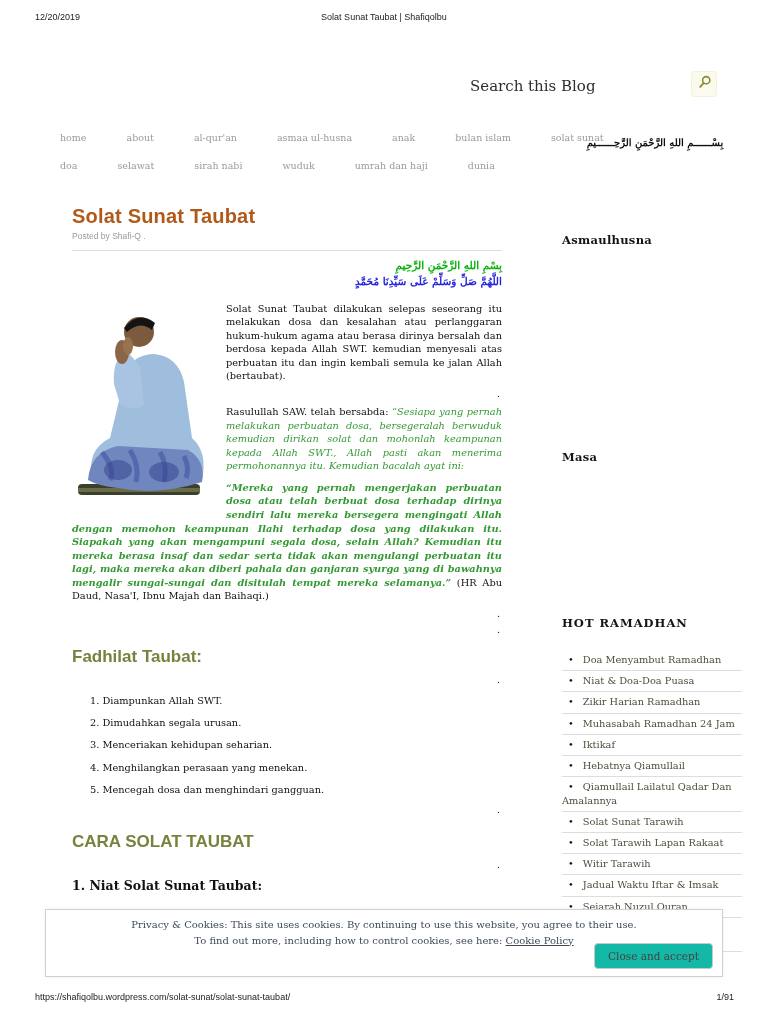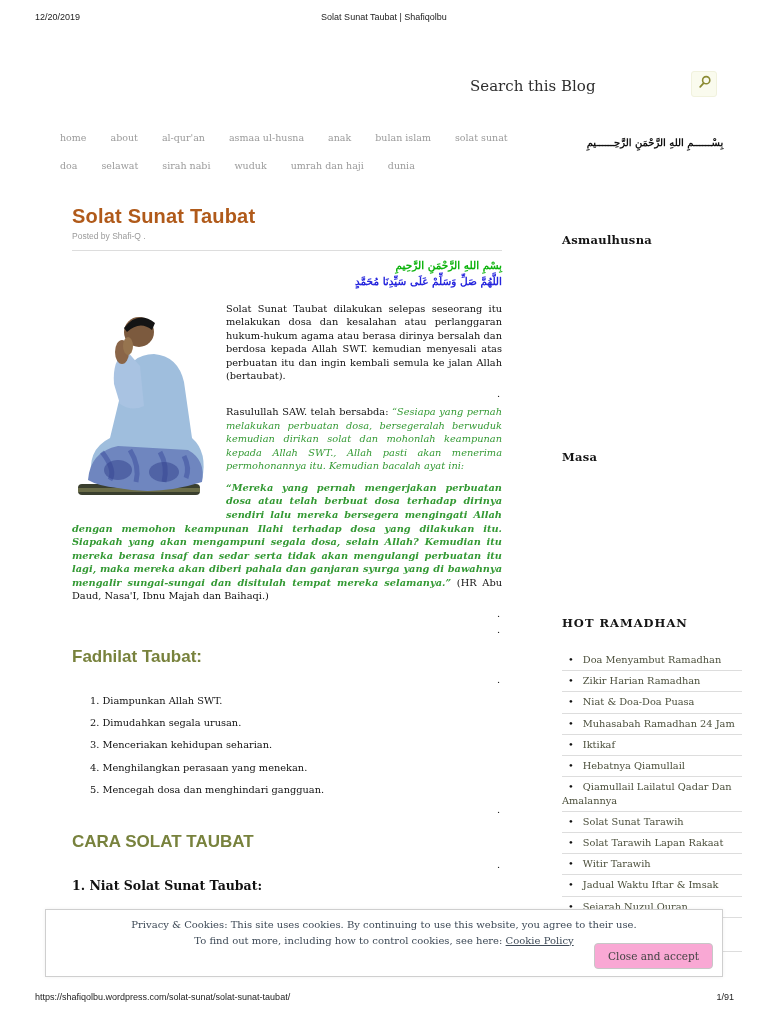--- a/index.html
+++ b/index.html
@@ -28,21 +28,21 @@
     color:#222; letter-spacing:.6px; margin-top:5px; }
   .search-label { position:absolute; left:418px; top:20px; font-size:15px; color:#2e2e2e;
     width:160px; cursor:text; }
   .search-btn { position:absolute; right:11px; top:14px; width:26px; height:26px;
     background:#fafbee; border:1px solid #f1f2dd; border-radius:3px; cursor:pointer;
     display:flex; align-items:center; justify-content:center; }
 
   
   .nav { position:absolute; top:132px; left:60px; width:480px;
     font-size:9.5px; color:#9b9b9b; }
-  .nav-row { display:flex; gap:24px; flex-wrap:nowrap; margin-bottom:17px; }
+  .nav-row { display:flex; gap:40px; flex-wrap:nowrap; margin-bottom:17px; }
   .nav-link { color:#9b9b9b; cursor:pointer; white-space:nowrap; }
   .bismillah-top { position:absolute; top:137px; left:563px; width:184px;
     text-align:center; font-size:10px; color:#111; font-weight:bold; direction:rtl; }
 
   
   .main { position:absolute; top:205px; left:72px; width:430px; }
   .post-title { font-family:"Liberation Sans", sans-serif; font-size:20px; font-weight:bold;
     color:#b05a1a; letter-spacing:.2px; }
   .byline { font-family:"Liberation Sans", sans-serif; font-size:8.5px; color:#9a9a9a; margin-top:3px; }
   .title-rule { border:none; border-top:1px solid #ddd; margin-top:9px; }
@@ -72,21 +72,21 @@
     border-bottom:1px solid #ddd; line-height:1.35; cursor:pointer; }
   .hot-list li::before { content:"•"; color:#111; margin:0 9px 0 6px; }
 
   
   .cookie { position:absolute; left:45px; top:909px; width:678px; height:68px;
     background:#fff; border:1px solid #cfcfcf; box-shadow:0 0 4px rgba(0,0,0,.06); }
   .cookie-text { text-align:center; font-size:10px; color:#3e4a57; margin-top:7px; line-height:1.55; }
   .cookie-link { text-decoration:underline; cursor:pointer; color:#3e4a57; }
   .cookie-btn { position:absolute; right:9px; bottom:7px; padding:6px 13px;
     font-family:"DejaVu Serif", serif; font-size:10.5px; color:#444;
-    background:#f9a8d4; border:1px solid #c7c7c7; border-radius:4px; cursor:pointer; }
+    background:#14b8a6; border:1px solid #c7c7c7; border-radius:4px; cursor:pointer; }
 </style>
 </head>
 <body>
 
 <div class="page">
 
   <div class="print-header">
     <span class="ph-date">12/20/2019</span>
     <span class="ph-title">Solat Sunat Taubat | Shafiqolbu</span>
   </div>
@@ -186,22 +186,22 @@
       <div class="cara-sub">1.  Niat Solat Sunat Taubat:</div>
     </div>
   </div>
 
   <div class="sidebar">
     <div class="sb-head">Asmaulhusna</div>
     <div class="sb-head masa">Masa</div>
     <div class="sb-head hot">HOT RAMADHAN</div>
     <ul class="hot-list">
       <li>Doa Menyambut Ramadhan</li>
+      <li>Niat &amp; Doa-Doa Puasa</li>
       <li>Zikir Harian Ramadhan</li>
-      <li>Niat &amp; Doa-Doa Puasa</li>
       <li>Muhasabah Ramadhan 24 Jam</li>
       <li>Iktikaf</li>
       <li>Hebatnya Qiamullail</li>
       <li>Qiamullail Lailatul Qadar Dan Amalannya</li>
       <li>Solat Sunat Tarawih</li>
       <li>Solat Tarawih Lapan Rakaat</li>
       <li>Witir Tarawih</li>
       <li>Jadual Waktu Iftar &amp; Imsak</li>
       <li>Sejarah Nuzul Quran</li>
       <li>Nuzul Quran ~ Penurunan Pertama Ayat Al-Quran</li>

